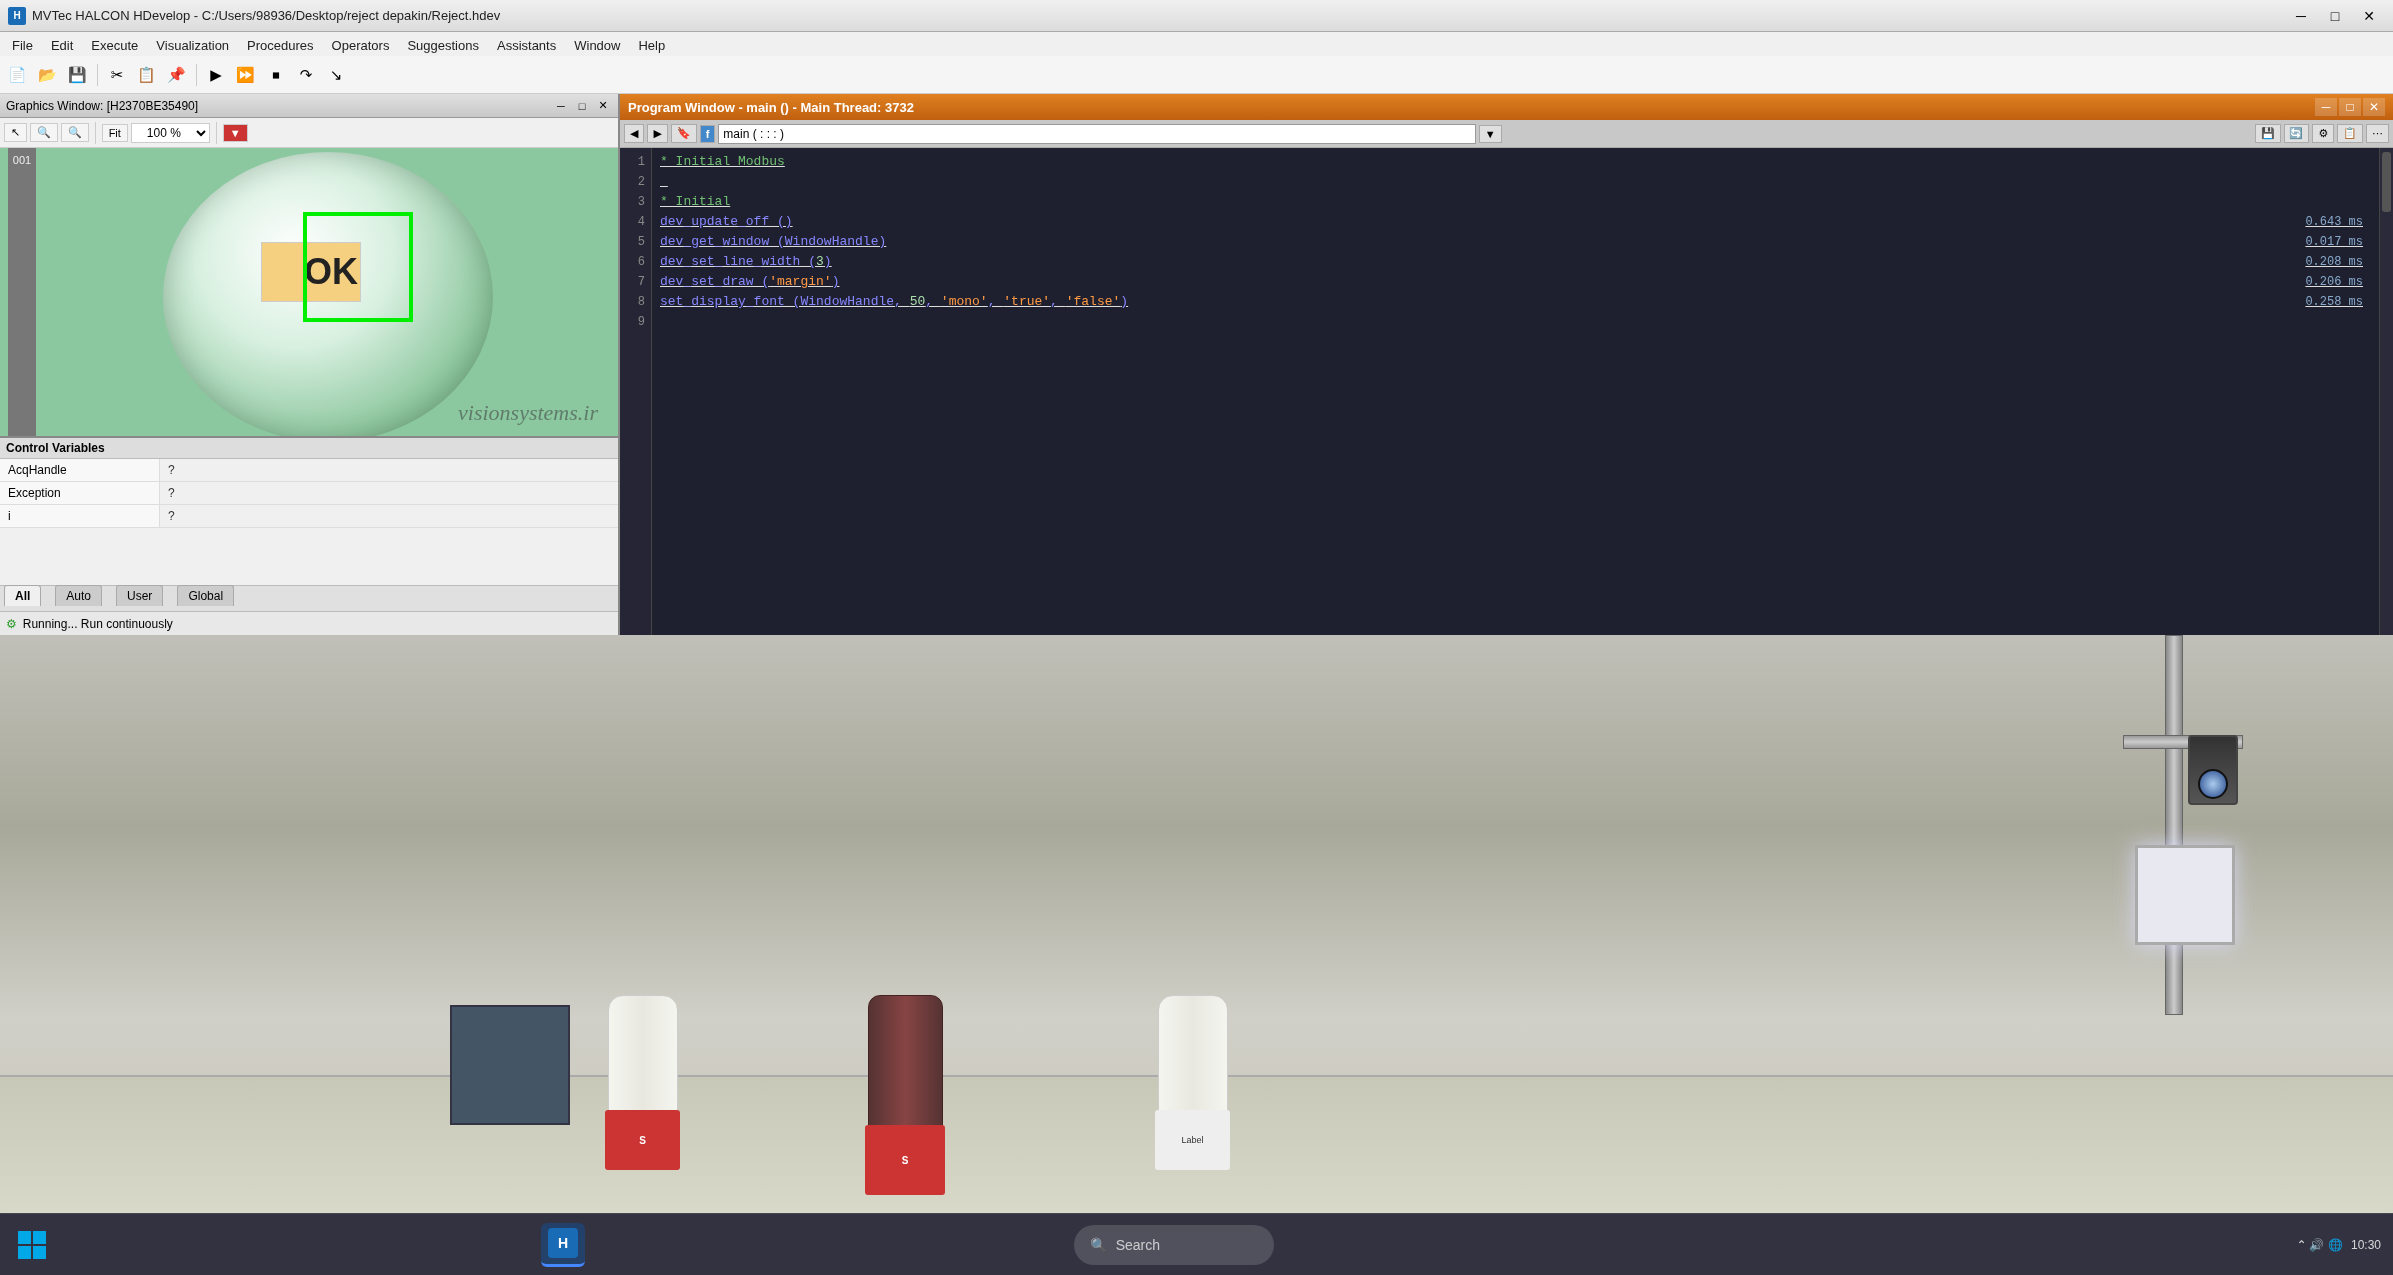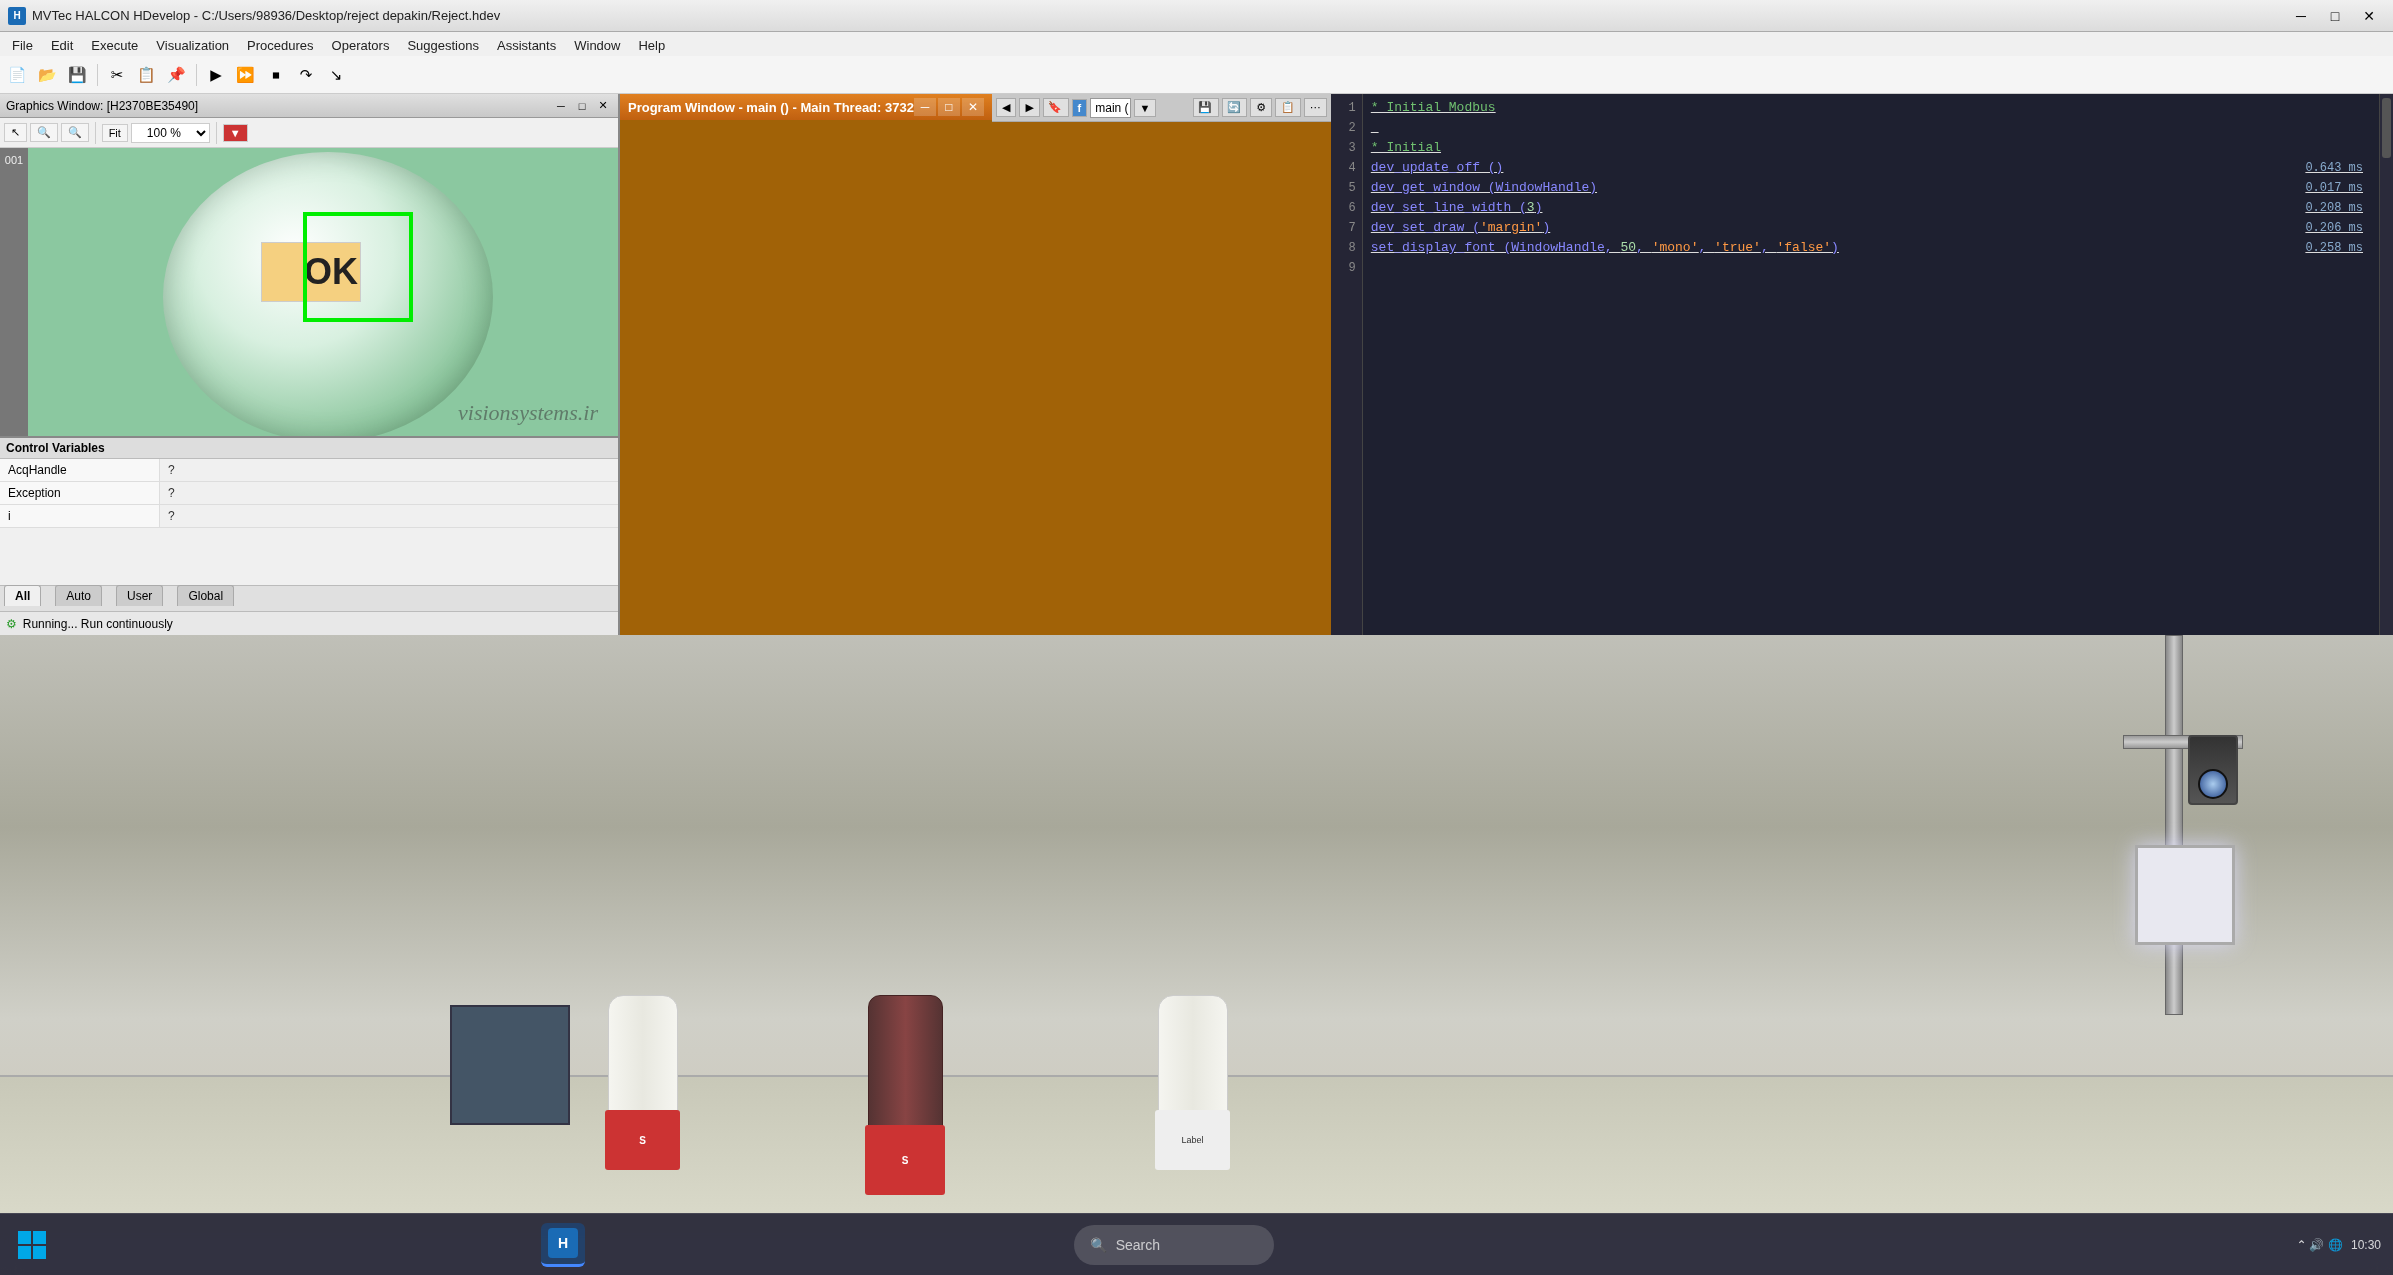--- a/index.html
+++ b/index.html
@@ -287,22 +287,22 @@
       align-items: center;
       padding: 0 6px;
       font-size: 12px;
       gap: 6px;
     }
 
     
     #right-panel {
       flex: 1;
       display: flex;
-      flex-direction: row;
-      background: #a16207;
+      flex-direction: column;
+      background: #15803d;
     }
 
     
     #prog-titlebar {
       height: 26px;
       background: linear-gradient(to bottom, #e08020, #c06010);
       display: flex;
       align-items: center;
       justify-content: space-between;
       padding: 0 8px;
@@ -538,21 +538,21 @@
           <option>100 %</option>
           <option>50 %</option>
           <option>200 %</option>
         </select>
         <div class="toolbar-sep"></div>
         <button class="gtb-btn" style="background:#cc3333;color:white;">▼</button>
       </div>
 
       <div id="graphics-image" style="position:relative;">
 
-        <div style="position:absolute;left:0;top:0;bottom:0;width:28px;background:#777;display:flex;flex-direction:column;align-items:center;padding-top:6px;font-size:11px;color:#eee;z-index:5;">
+        <div style="position:absolute;left:8px;top:0;bottom:0;width:28px;background:#777;display:flex;flex-direction:column;align-items:center;padding-top:6px;font-size:11px;color:#eee;z-index:5;">
           <span>001</span>
         </div>
 
         <div style="position:relative;width:360px;height:320px;margin-left:28px;">
 
           <div style="position:absolute;left:20px;top:20px;width:330px;height:290px;background:radial-gradient(ellipse at 40% 35%, #ffffff 0%, #d8f0e0 35%, #8fc8a0 70%, #5a9a6a 100%);border-radius:50%;box-shadow:inset 0 0 30px rgba(0,0,0,0.2);">
           </div>
 
           <div id="green-rect" style="position:absolute;left:160px;top:80px;width:110px;height:110px;border:4px solid #00ee00;background:transparent;z-index:10;"></div>
 

